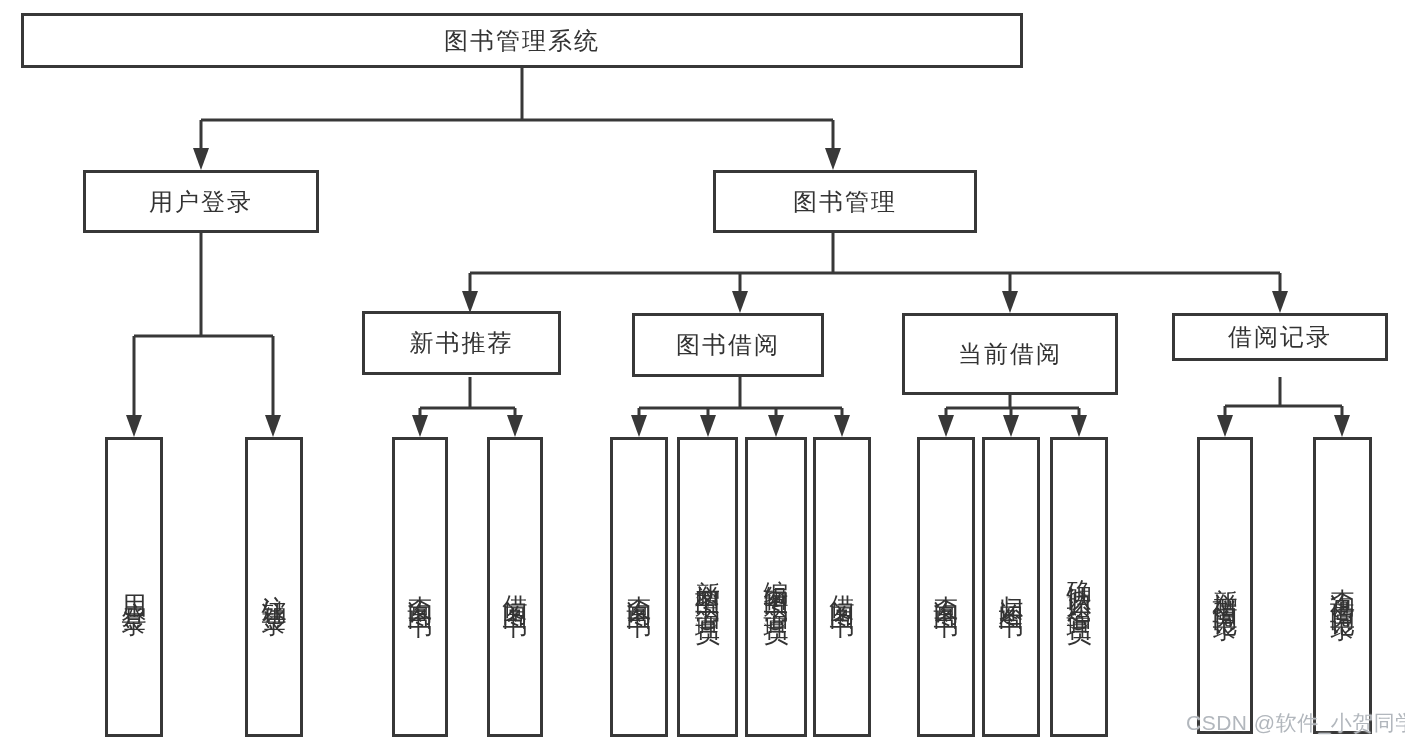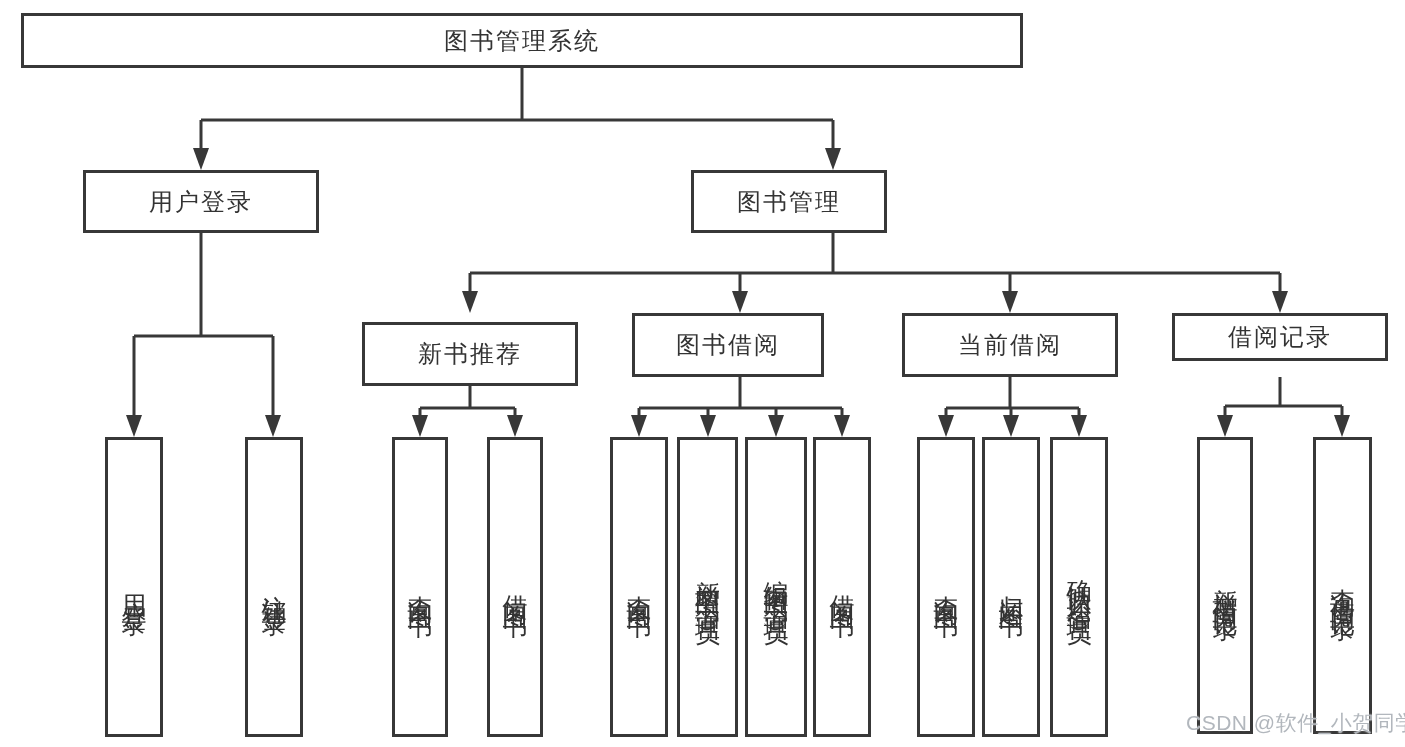--- a/index.html
+++ b/index.html
@@ -72,31 +72,31 @@
     </g>
   </svg>
 
   <div class="node h" style="left:21px;top:13px;width:1002px;height:55px">
     <span class="lbl">图书管理系统</span>
   </div>
 
   <div class="node h" style="left:83px;top:170px;width:236px;height:63px">
     <span class="lbl">用户登录</span>
   </div>
-  <div class="node h" style="left:691px;top:170px;width:196px;height:63px">
+  <div class="node h" style="left:713px;top:170px;width:264px;height:63px">
     <span class="lbl">图书管理</span>
   </div>
 
-  <div class="node h" style="left:362px;top:322px;width:216px;height:64px">
+  <div class="node h" style="left:362px;top:311px;width:199px;height:64px">
     <span class="lbl">新书推荐</span>
   </div>
   <div class="node h" style="left:632px;top:313px;width:192px;height:64px">
     <span class="lbl">图书借阅</span>
   </div>
-  <div class="node h" style="left:902px;top:313px;width:216px;height:64px">
+  <div class="node h" style="left:902px;top:313px;width:216px;height:82px">
     <span class="lbl">当前借阅</span>
   </div>
   <div class="node h" style="left:1172px;top:313px;width:216px;height:48px">
     <span class="lbl">借阅记录</span>
   </div>
 
   <div class="node v" style="left:105px;top:437px;width:58px;height:300px">
     <span class="vlbl">用户登录</span>
   </div>
   <div class="node v" style="left:245px;top:437px;width:58px;height:300px">

